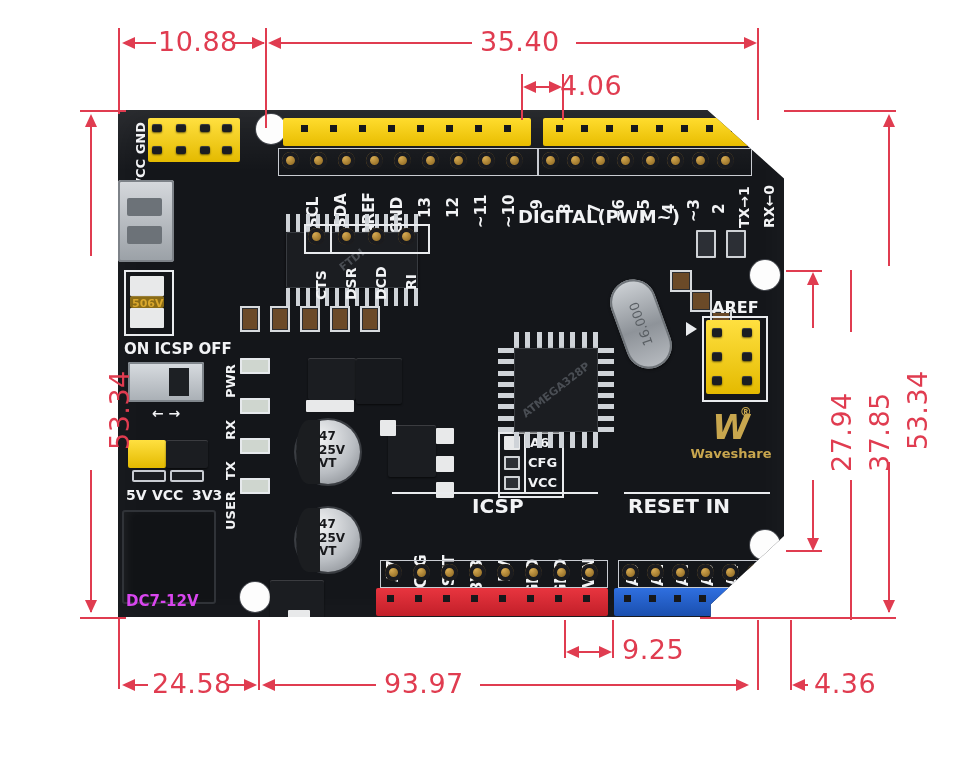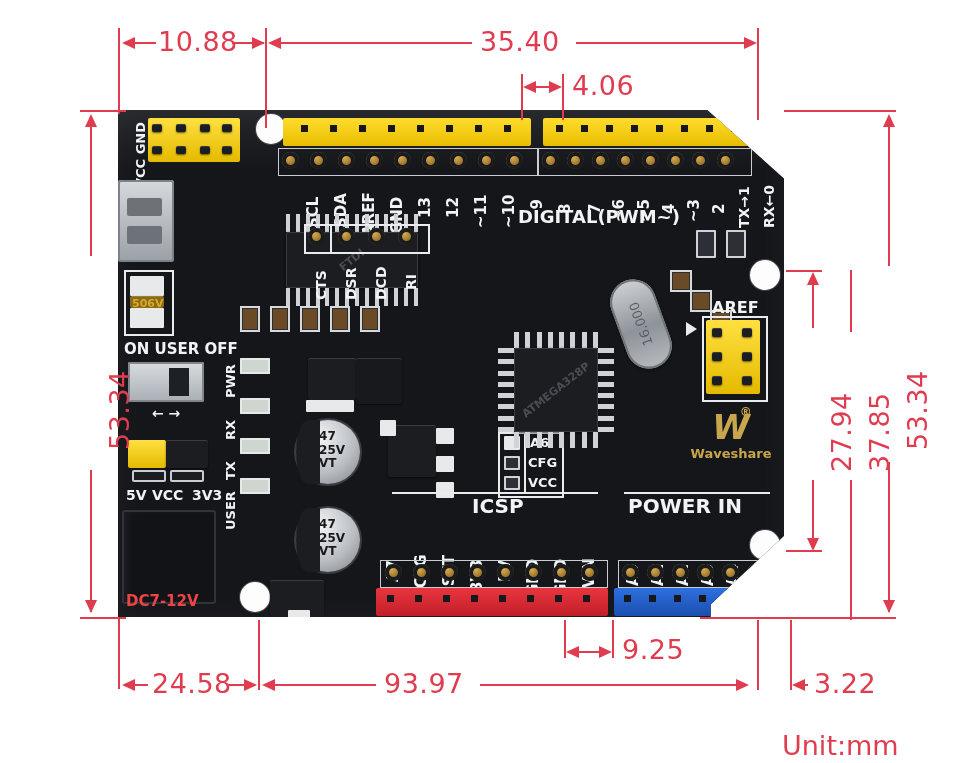--- a/index.html
+++ b/index.html
@@ -273,36 +273,36 @@
     <div class="sk v" style="left:256px;top:190px;font-size:14px;">DCD</div>
     <div class="sk v" style="left:286px;top:180px;font-size:14px;">RI</div>
 
 
     <div class="silkbox" style="left:6px;top:160px;width:46px;height:62px;"></div>
     <div class="smd" style="left:12px;top:166px;width:34px;height:20px;"></div>
     <div class="chip" style="left:12px;top:186px;width:34px;height:12px;background:#8a6b16;"></div>
     <div class="sk" style="left:14px;top:188px;font-size:11px;color:#d9a72c;">506V</div>
     <div class="smd" style="left:12px;top:198px;width:34px;height:20px;"></div>
 
-    <div class="sk" style="left:6px;top:232px;font-size:15px;">ON USER OFF</div>
+    <div class="sk" style="left:6px;top:232px;font-size:15px;">ON ICSP OFF</div>
     <div class="switch" style="left:10px;top:252px;width:76px;height:40px;">
         <i></i>
       </div>
     <div class="sk" style="left:34px;top:296px;font-size:14px;">← →</div>
 
     <div class="jumper" style="left:10px;top:330px;width:38px;height:28px;"></div>
     <div class="chip" style="left:48px;top:330px;width:42px;height:28px;"></div>
     <div class="chip" style="left:14px;top:360px;width:34px;height:12px;box-shadow:inset 0 0 0 2px #c9ccd2;"></div>
     <div class="chip" style="left:52px;top:360px;width:34px;height:12px;box-shadow:inset 0 0 0 2px #c9ccd2;"></div>
     <div class="sk" style="left:8px;top:378px;font-size:14px;">5V</div>
     <div class="sk" style="left:34px;top:378px;font-size:14px;">VCC</div>
     <div class="sk" style="left:74px;top:378px;font-size:14px;">3V3</div>
 
     <div class="dcjack" style="left:4px;top:400px;width:94px;height:94px;"></div>
-    <div class="sk" style="left:8px;top:484px;font-size:15px;color:#ef4444;">DC7-12V</div>
+    <div class="sk" style="left:8px;top:484px;font-size:15px;color:#d946ef;">DC7-12V</div>
 
     <div class="sk v" style="left:106px;top:288px;font-size:13px;">PWR</div>
     <div class="sk v" style="left:106px;top:330px;font-size:13px;">RX</div>
     <div class="sk v" style="left:106px;top:370px;font-size:13px;">TX</div>
     <div class="sk v" style="left:106px;top:420px;font-size:13px;">USER</div>
     <div class="led" style="left:122px;top:248px;width:30px;height:16px;"></div>
     <div class="led" style="left:122px;top:288px;width:30px;height:16px;"></div>
     <div class="led" style="left:122px;top:328px;width:30px;height:16px;"></div>
     <div class="led" style="left:122px;top:368px;width:30px;height:16px;"></div>
 
@@ -453,21 +453,21 @@
         <span class="sq" style="left:39px;"></span>
       <span class="sq" style="left:67px;"></span>
         <span class="sq" style="left:95px;"></span>
       <span class="sq" style="left:123px;"></span>
         <span class="sq" style="left:151px;"></span>
       <span class="sq" style="left:179px;"></span>
         <span class="sq" style="left:207px;"></span>
     </div>
 
     <div class="silkline" style="left:506px;top:382px;width:146px;"></div>
-    <div class="sk" style="left:510px;top:386px;font-size:20px;">POWER IN</div>
+    <div class="sk" style="left:510px;top:386px;font-size:20px;">RESET IN</div>
     <div class="sk v" style="left:508px;top:476px;font-size:15px;">A0</div>
     <div class="sk v" style="left:533px;top:476px;font-size:15px;">A1</div>
     <div class="sk v" style="left:558px;top:476px;font-size:15px;">A2</div>
     <div class="sk v" style="left:583px;top:476px;font-size:15px;">A3</div>
     <div class="sk v" style="left:608px;top:476px;font-size:15px;">A4</div>
     <div class="sk v" style="left:633px;top:476px;font-size:15px;">A5</div>
 
     <div class="padbox" style="left:500px;top:450px;width:152px;height:26px;"></div>
     <div class="padrow" style="left:500px;top:450px;">
       <span class="pad" style="left:4px;top:4px;"></span>
@@ -503,21 +503,21 @@
   <div class="hline" style="left:576px;top:42px;width:176px;"></div>
   <div class="ar ar-l" style="left:268px;top:37px;"></div>
   <div class="ar ar-r" style="left:744px;top:37px;"></div>
   <div class="dimtext" style="left:480px;top:26px;">35.40</div>
 
   <div class="vline" style="left:521px;top:74px;height:46px;"></div>
   <div class="vline" style="left:562px;top:74px;height:46px;"></div>
   <div class="hline" style="left:525px;top:86px;width:34px;"></div>
   <div class="ar ar-l" style="left:523px;top:81px;"></div>
   <div class="ar ar-r" style="left:549px;top:81px;"></div>
-  <div class="dimtext" style="left:572px;top:70px;">4.06</div>
+  <div class="dimtext" style="left:560px;top:70px;">4.06</div>
 
   <div class="hline" style="left:80px;top:110px;width:46px;"></div>
   <div class="hline" style="left:80px;top:617px;width:46px;"></div>
   <div class="vline" style="left:90px;top:116px;height:140px;"></div>
   <div class="vline" style="left:90px;top:470px;height:142px;"></div>
   <div class="ar ar-u" style="left:85px;top:114px;"></div>
   <div class="ar ar-d" style="left:85px;top:600px;"></div>
   <div class="dimtext vert" style="left:104px;top:450px;">53.34</div>
 
   <div class="hline" style="left:786px;top:270px;width:36px;"></div>
@@ -558,17 +558,16 @@
   <div class="vline" style="left:564px;top:620px;height:38px;"></div>
   <div class="vline" style="left:612px;top:620px;height:38px;"></div>
   <div class="hline" style="left:568px;top:651px;width:40px;"></div>
   <div class="ar ar-l" style="left:566px;top:646px;"></div>
   <div class="ar ar-r" style="left:599px;top:646px;"></div>
   <div class="dimtext" style="left:622px;top:634px;">9.25</div>
 
   <div class="vline" style="left:790px;top:620px;height:70px;"></div>
   <div class="hline" style="left:794px;top:684px;width:14px;"></div>
   <div class="ar ar-l" style="left:792px;top:679px;"></div>
-  <div class="dimtext" style="left:814px;top:668px;">3.22</div>
-
-  <div class="unit" style="left:782px;top:730px;">Unit:mm</div>
+  <div class="dimtext" style="left:814px;top:668px;">4.36</div>
+
 
 </div>
 
 </body></html>

